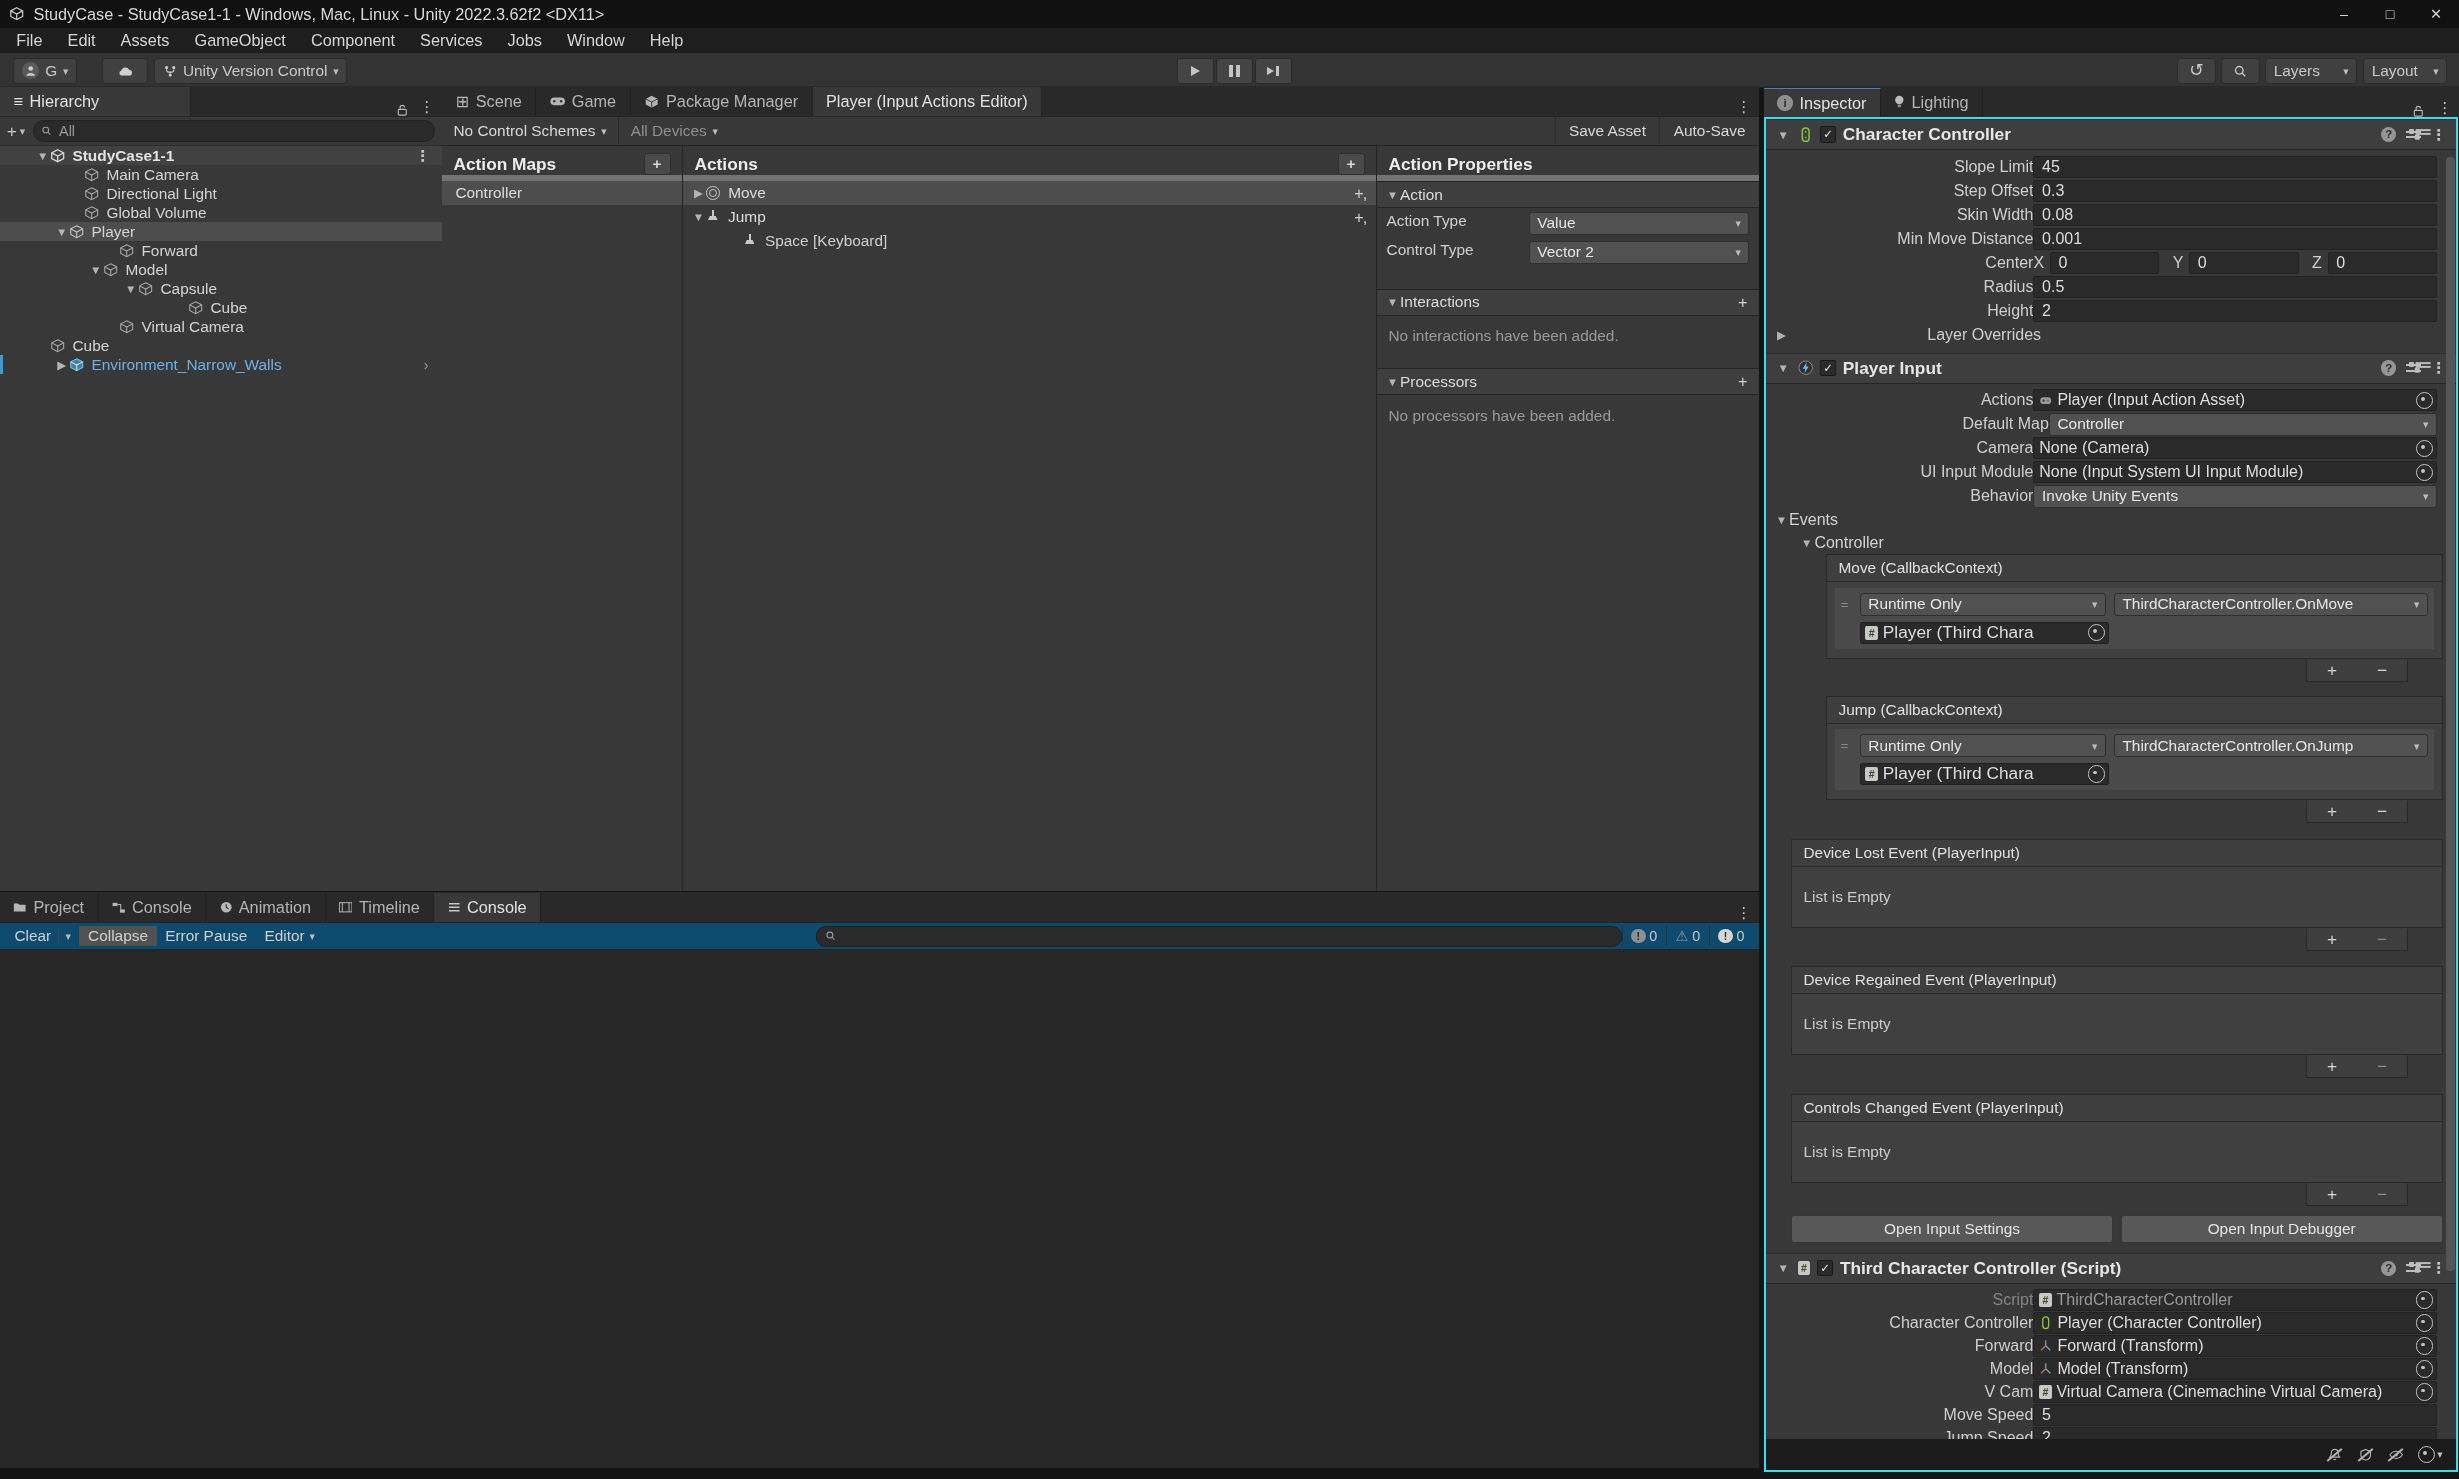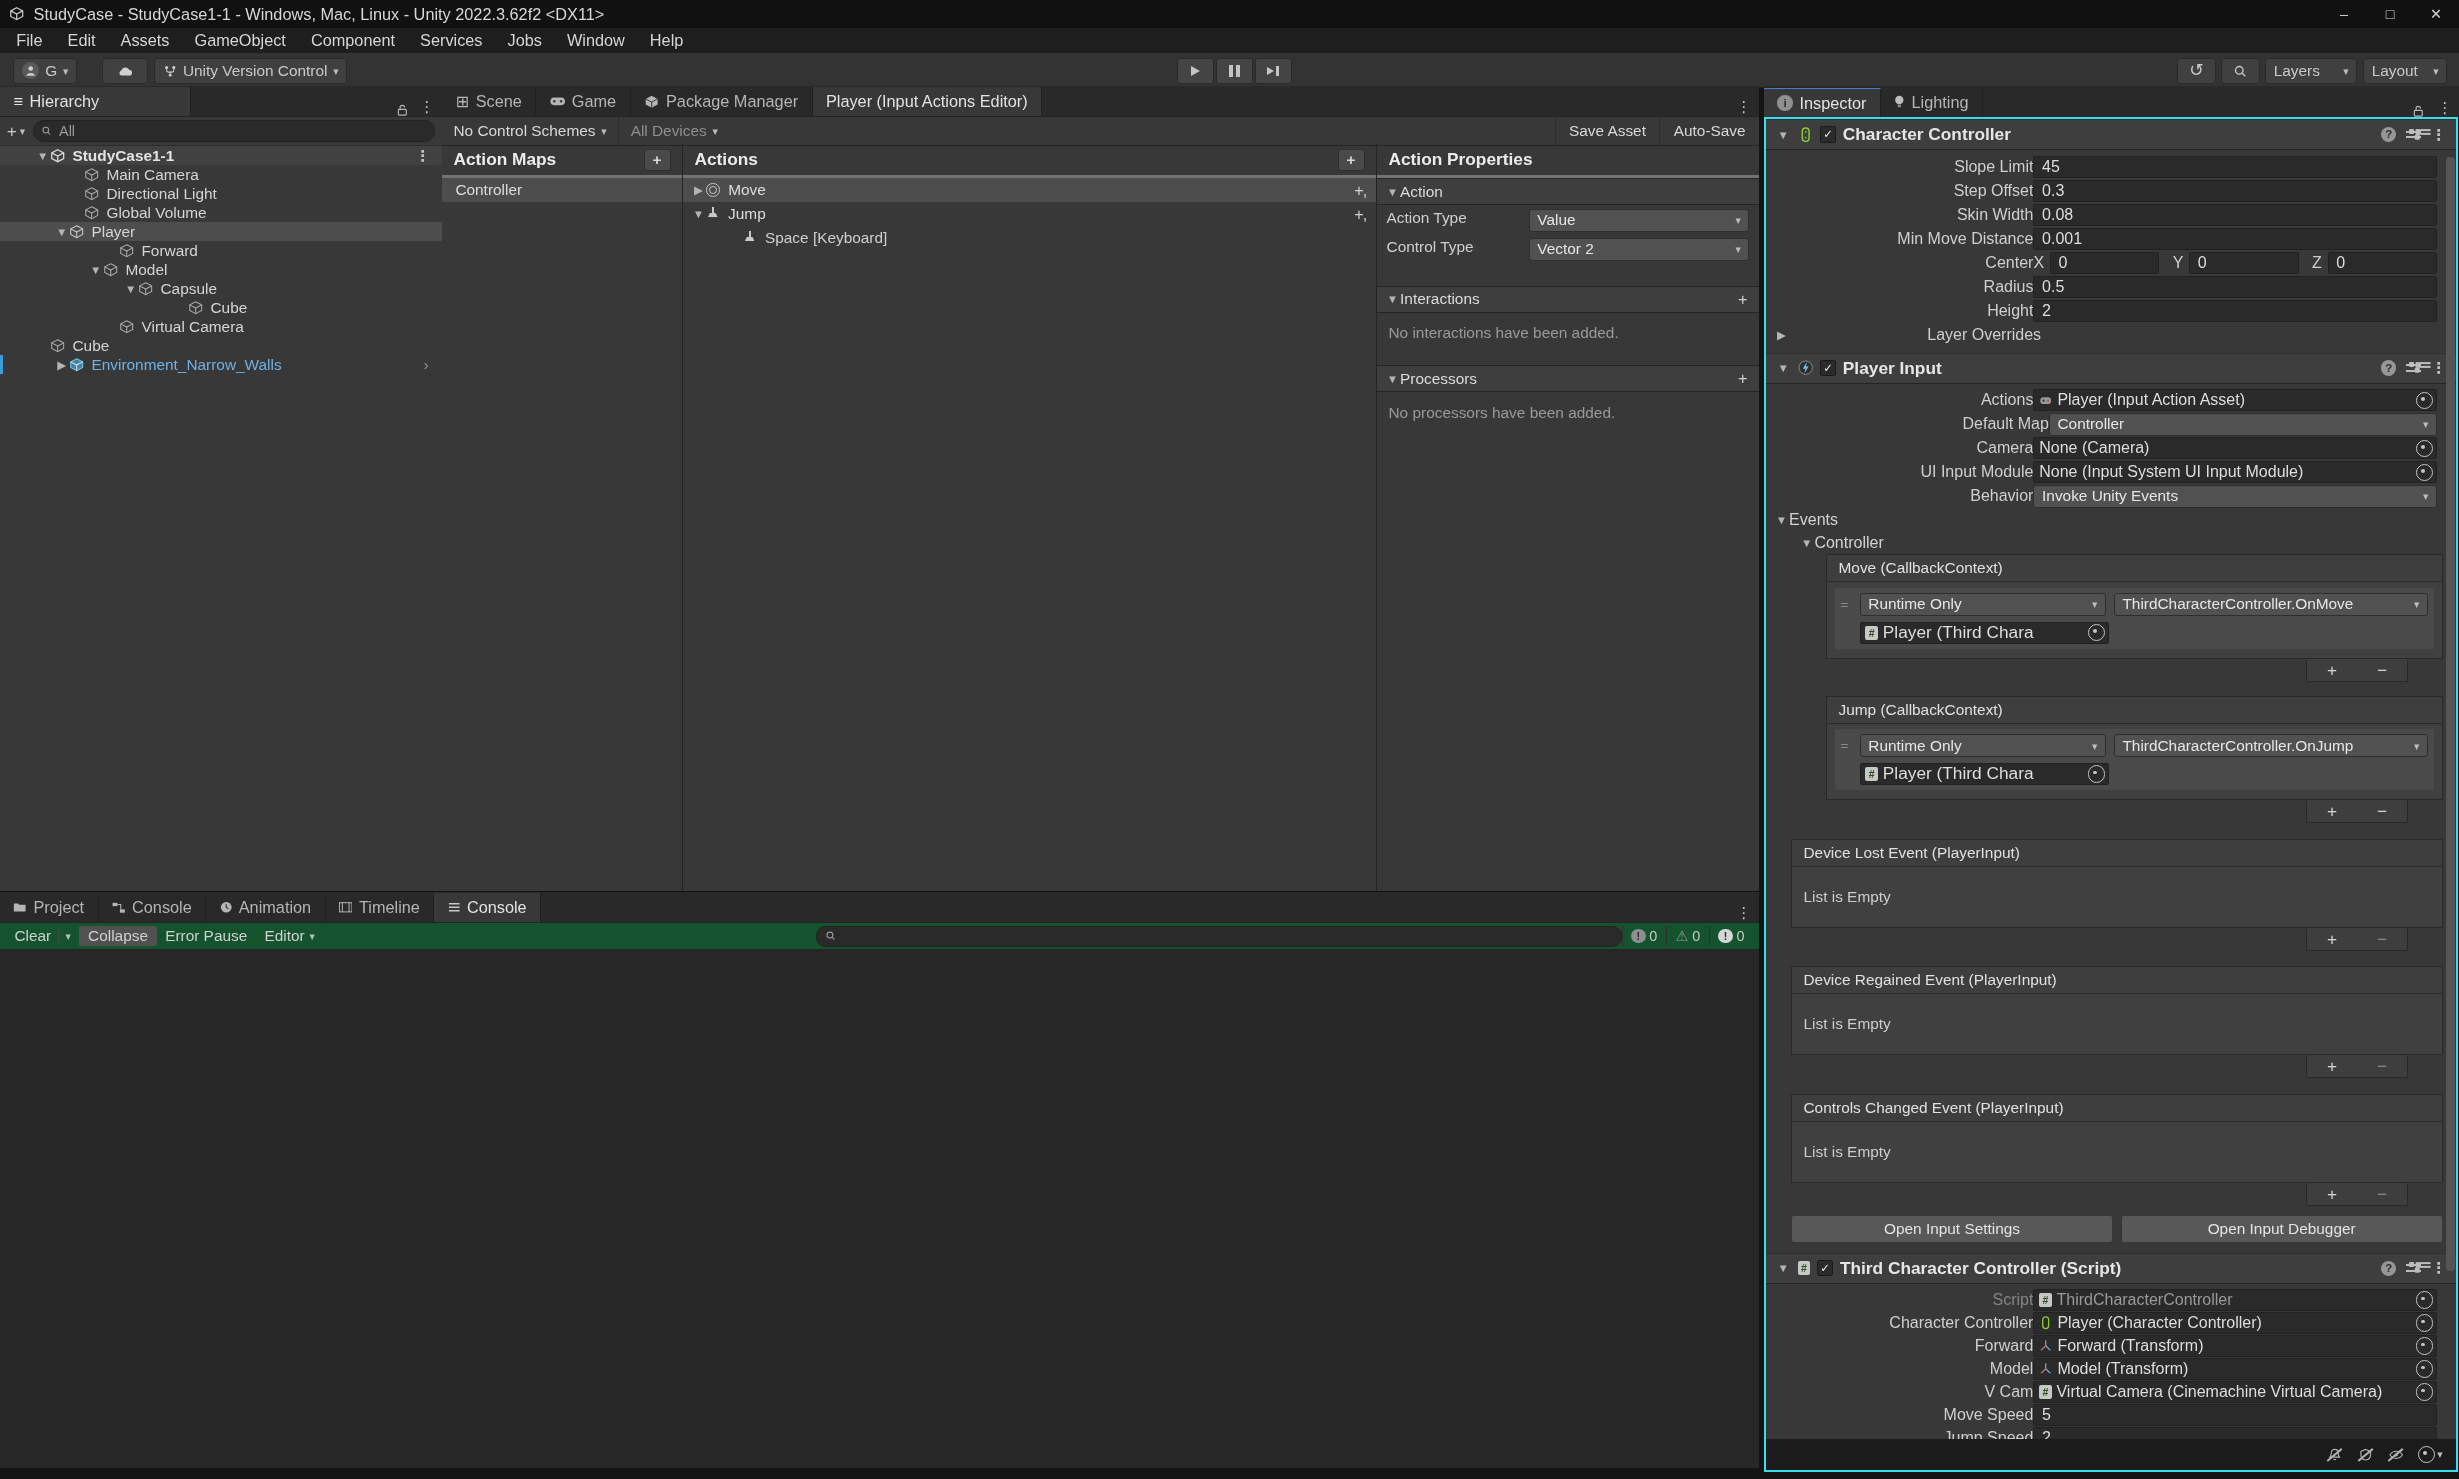--- a/index.html
+++ b/index.html
@@ -47,21 +47,21 @@
   .hrow.prefab{color:#6eb1e6;}
   .hrow.prefab::before{content:"";position:absolute;left:0;top:0;width:2.9px;height:100%;background:#3e9bd6;}
   .i16{width:15.4px;height:15.4px;}
   .mlauto{margin-left:auto;}
   
   #center{left:442px;top:86px;width:1317px;height:805px;background:#383838;}
   #schemesrow{height:28px;background:#383838;border-bottom:1px solid #242424;display:flex;align-items:center;font-size:15.4px;}
   .schemebtn{display:flex;align-items:center;gap:5.8px;padding:0 11.5px;height:100%;color:#d8d8d8;border-right:1px solid #2c2c2c;}
   .schemebtn.dim{color:#8f8f8f;border-right:0;}
   .savebtn{display:flex;align-items:center;height:100%;padding:0 13.4px;color:#d8d8d8;border-left:1px solid #2c2c2c;}
-  .colhead{height:31px;display:flex;align-items:center;padding:0 11.5px;border-bottom:3px solid #737373;font-weight:bold;font-size:17.3px;color:#ececec;}
+  .colhead{height:31px;display:flex;align-items:flex-end;padding:0 11.5px;border-bottom:6px solid #737373;font-weight:bold;font-size:17.3px;color:#ececec;}
   .plusbtn{margin-left:auto;width:25px;height:20px;background:#4a4a4a;border:1px solid #2e2e2e;border-radius:2.9px;display:grid;place-items:center;color:#d6d6d6;font-size:15.4px;}
   .lrow{height:24px;display:flex;align-items:center;font-size:15.4px;color:#dcdcdc;}
   .lrow.sel{background:#4d4d4d;}
   .ring{width:11.5px;height:11.5px;border:1.9px solid #c8c8c8;border-radius:50%;position:relative;flex:none;}
   .ring::after{content:"";position:absolute;inset:1.9px;border-radius:50%;border:1.4px solid #c8c8c8;}
   .press{width:13.4px;height:13.4px;position:relative;flex:none;}
   .press::before{content:"";position:absolute;left:5.8px;top:0;width:1.9px;height:6.7px;background:#c8c8c8;}
   .press::after{content:"";position:absolute;left:1.9px;top:5.8px;width:9.6px;height:3.8px;background:#c8c8c8;clip-path:polygon(20% 0,80% 0,100% 100%,0 100%);}
   .addbind{margin-left:auto;padding-right:9.6px;color:#d0d0d0;font-size:16.3px;letter-spacing:-1px;}
   .secbar{height:25px;background:#3e3e3e;border-top:1px solid #242424;border-bottom:1px solid #242424;display:flex;align-items:center;padding:0 7.7px;color:#dcdcdc;font-size:15.4px;}
@@ -116,21 +116,21 @@
   .evfooter span.dim{color:#8a8a8a;}
   .listbody{min-height:60px;display:flex;align-items:center;padding:0 11.5px;color:#cccccc;font-size:15.4px;}
   .btnrow{display:flex;gap:7.7px;margin:9.6px 13.4px 0 25px;}
   .ubtn{flex:1;height:26px;background:#585858;border:1px solid #363636;border-radius:2.9px;display:grid;place-items:center;color:#e4e4e4;font-size:15.4px;}
   #insp-foot{position:absolute;left:0;bottom:0;width:100%;height:31px;background:#1b1b1b;display:flex;align-items:center;justify-content:flex-end;gap:13.4px;padding-right:13.4px;box-sizing:border-box;}
   .slashicon{position:relative;width:17.3px;height:17.3px;color:#b0b0b0;display:grid;place-items:center;}
   .slashicon::after{content:"";position:absolute;left:-1px;top:7.7px;width:19px;height:1.9px;background:#b0b0b0;transform:rotate(-40deg);}
   .scrollthumb{position:absolute;right:1px;top:38px;width:8.6px;height:1114px;background:#555555;border-radius:3.8px;}
   
   #bottompanel{left:0;top:892px;width:1759px;height:576px;background:#272727;}
-  #consoletools{height:26px;background:#14532d;border-bottom:1px solid #242424;display:flex;align-items:center;padding:0 5.8px;font-size:15.4px;}
+  #consoletools{height:26px;background:#0c4a6e;border-bottom:1px solid #242424;display:flex;align-items:center;padding:0 5.8px;font-size:15.4px;}
   .cbtn{display:flex;align-items:center;gap:4.8px;padding:0 8.6px;height:20px;color:#d0d0d0;border-radius:1.9px;}
   .cbtn.pressed{background:#515151;}
   .csep{width:1px;height:14.4px;background:#4a4a4a;margin:0 1.9px;}
   .consearch{flex:1;max-width:788px;margin-left:auto;height:19px;background:#2a2a2a;border:1px solid #1f1f1f;border-radius:9.6px;display:flex;align-items:center;padding:0 7.7px;gap:5.8px;}
   .consearch input{background:transparent;border:0;outline:0;color:#cccccc;width:100%;font-family:inherit;font-size:13.4px;}
   .badge{display:flex;align-items:center;gap:3.8px;padding:0 8.6px;height:20px;border-left:1px solid #2e2e2e;color:#c8c8c8;font-size:14.4px;}
   .bicon{width:14.4px;height:14.4px;border-radius:50%;background:#8f8f8f;color:#262626;font-size:10.6px;font-weight:bold;display:grid;place-items:center;}
   .bicon.bright{background:#d6d6d6;}
   .warnicon{color:#9a9a9a;font-size:14.4px;line-height:1;}
   

